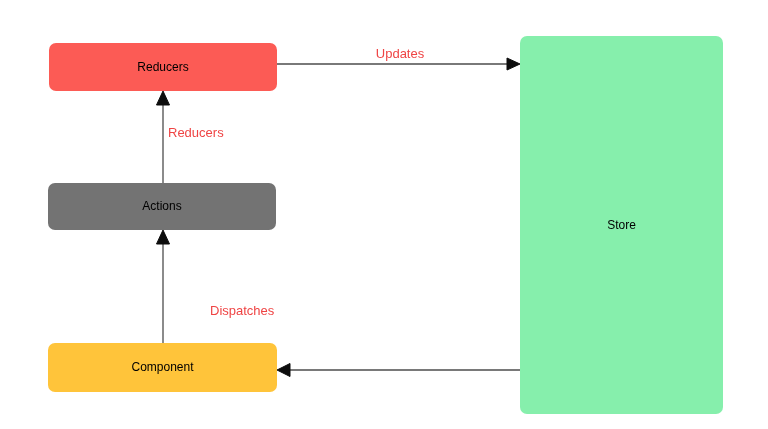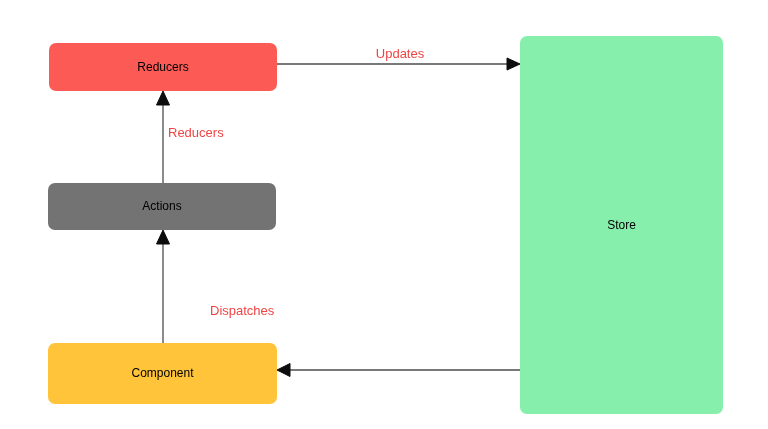--- a/index.html
+++ b/index.html
@@ -42,21 +42,21 @@
     box-sizing: border-box;
   }
   .node-label {
     font-size: 12px;
     color: #000000;
     text-align: right;
     line-height: 1.2;
   }
   .node-reducers  { left: 49px;  top: 43px;  width: 228px; height: 48px; }
   .node-actions   { left: 48px;  top: 183px; width: 228px; height: 47px; }
-  .node-component { left: 48px;  top: 343px; width: 229px; height: 61px; }
+  .node-component { left: 48px;  top: 343px; width: 229px; height: 49px; }
   .node-store     { left: 520px; top: 24px;  width: 203px; height: 378px; }
   .edge-label {
     position: absolute;
     font-size: 13px;
     color: #ef4444;
     white-space: nowrap;
     line-height: 16px;
   }
   .edge-label-updates {
     left: 320px; top: 46px; width: 160px; text-align: center;

